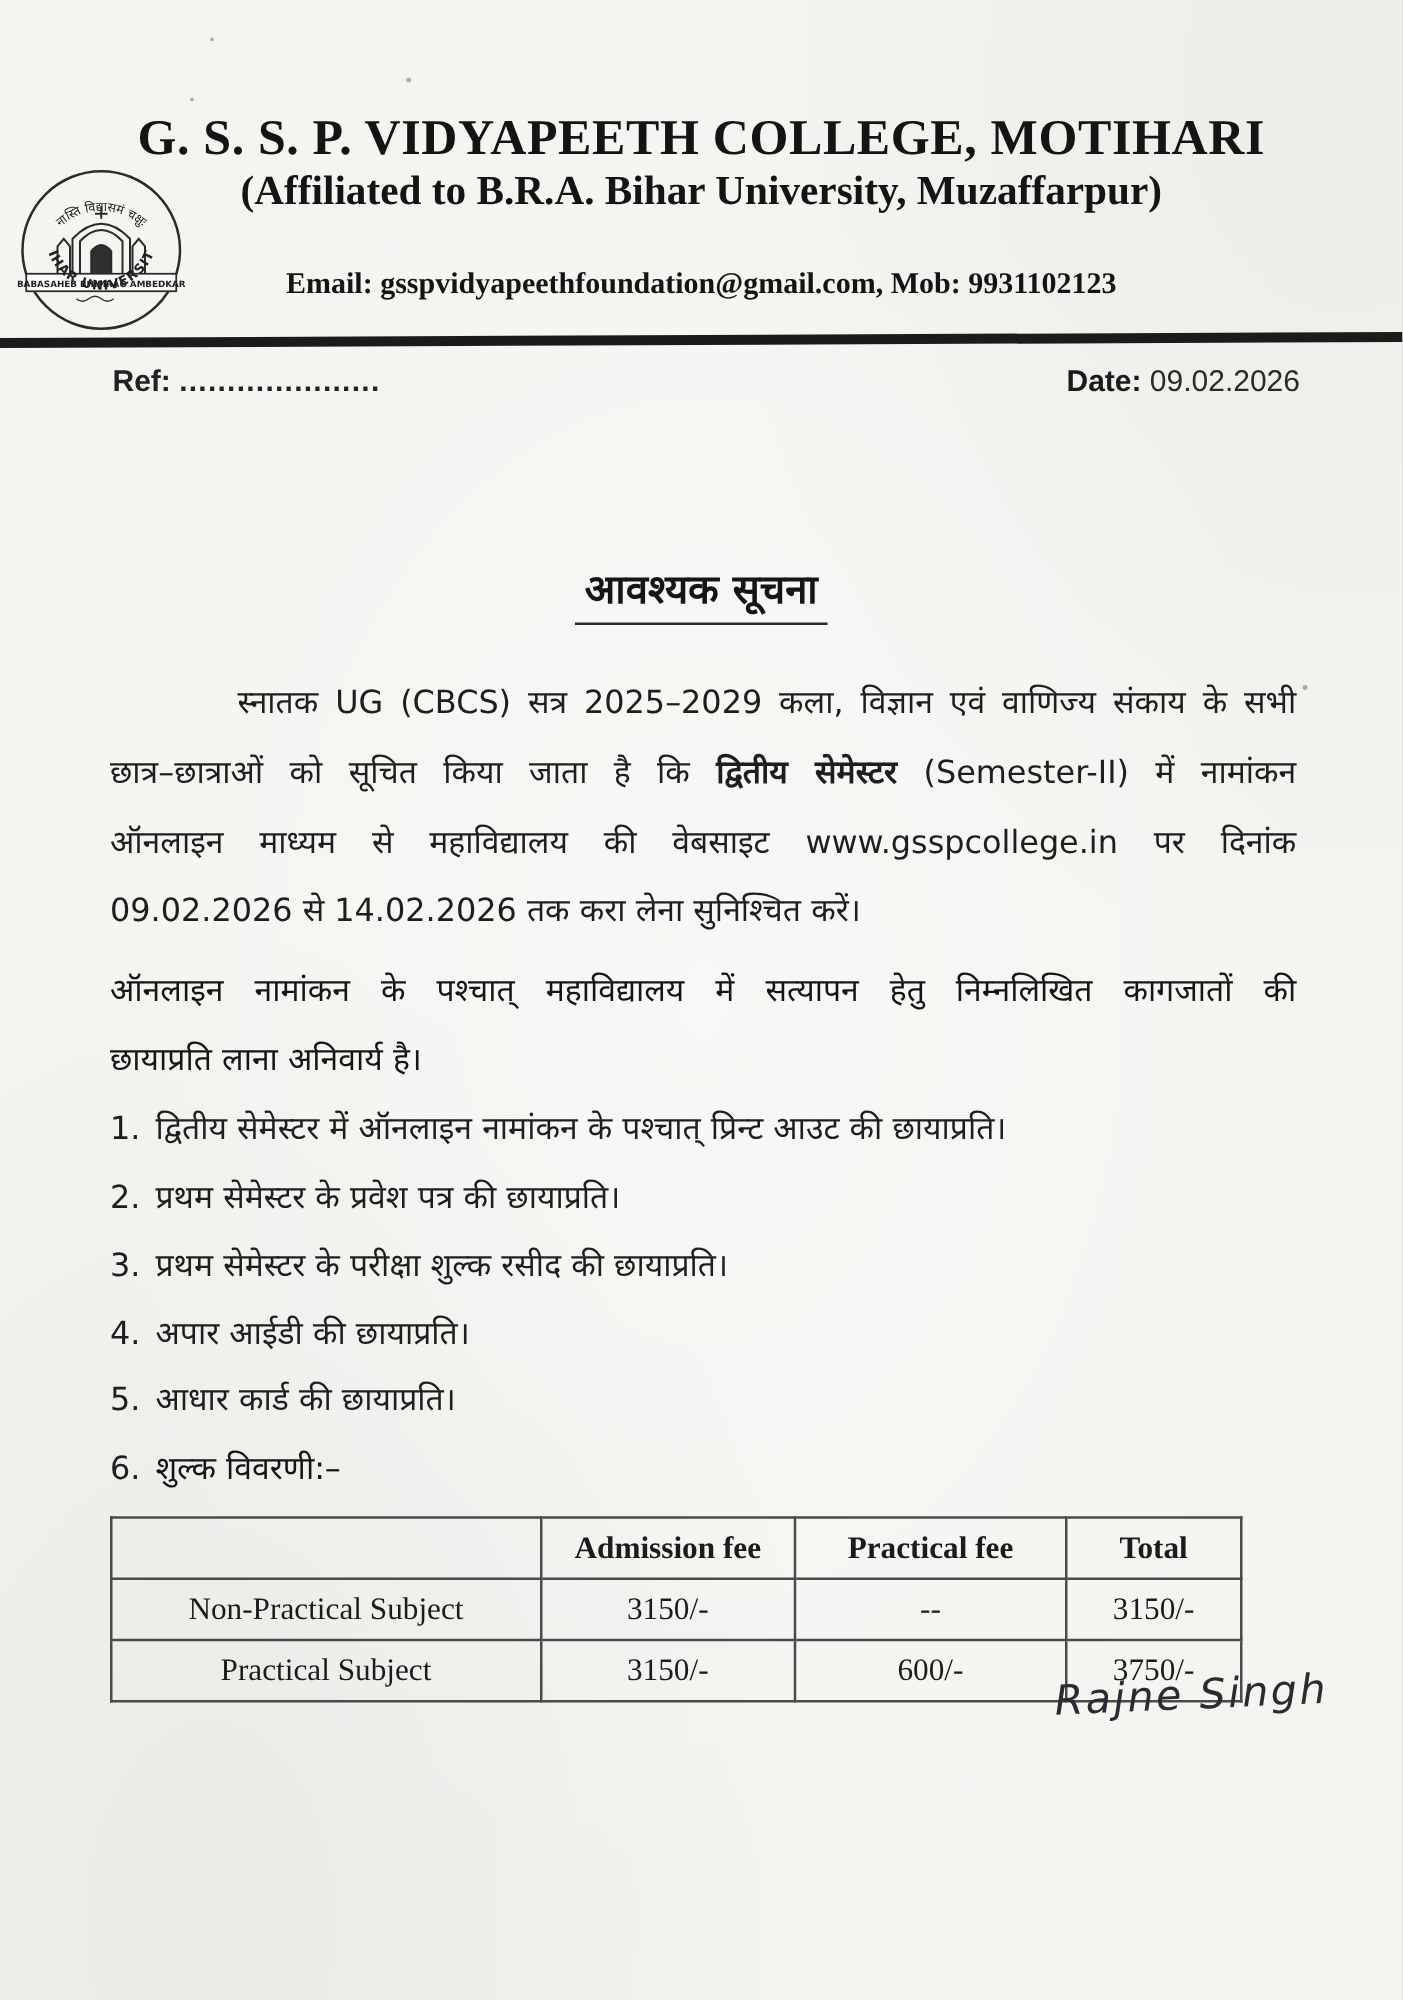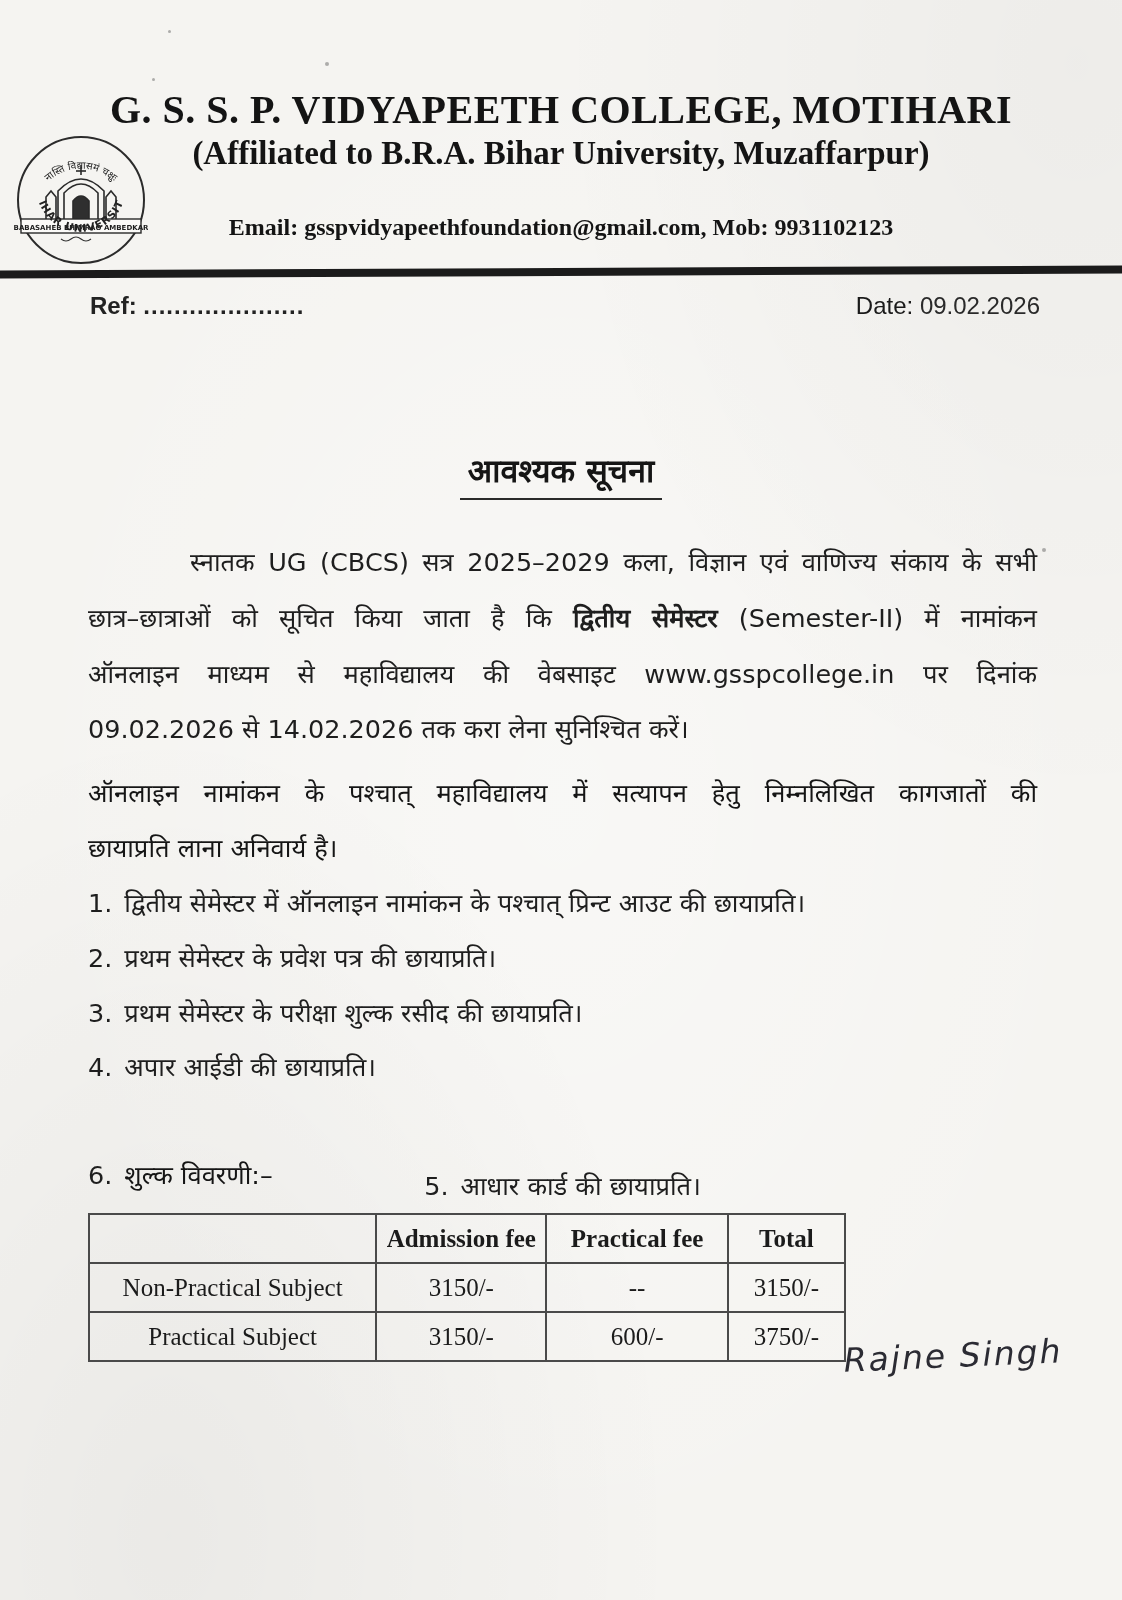--- a/index.html
+++ b/index.html
@@ -26,33 +26,33 @@
   .hdr-contact    { top:214px; font-size:24px; }
   .seal { position:absolute; left:14px; top:133px; width:134px; height:134px; }
   .divider { position:absolute; left:-4px; top:268px; width:1130px; height:8px;
              background:#1b1b1b; transform:rotate(-0.25deg); }
   
   .refrow { position:absolute; top:292px; left:90px; right:82px;
             font-family:"Liberation Sans","DejaVu Sans",sans-serif; font-size:24px; }
   .ref-left  { float:left; font-weight:bold; color:#222; }
   .ref-dots  { font-weight:bold; letter-spacing:1px; }
   .date-right{ float:right; color:#2a2a2a; }
-  .date-right b { font-weight:normal; color:#1a1a1a;text-align:right; }
+  .date-right b { font-weight:bold; color:#1a1a1a;text-align:right; }
   
   .notice-title { position:absolute; top:448px; left:0; width:100%; text-align:center; }
   .notice-title span { display:inline-block; font-size:32px; font-weight:bold;
                        border-bottom:2px solid #2a2a2a; padding:0 8px 7px; }
   .bodyline { position:absolute; left:88px; width:949px; font-size:25.5px; line-height:1.35;
               color:#1e1e1e; white-space:nowrap; }
   .just { white-space:normal; text-align:justify; text-align-last:justify; }
   .indent { padding-left:102px; }
   .bold { font-weight:normal; color:#151515; }
   .li-num { display:inline-block; margin-right:12px; }
   
-  .fee-table { position:absolute; left:88px; top:1213px; width:758px; height:147px;
+  .fee-table { position:absolute; left:88px; top:1213px; width:906px; height:147px;
                border-collapse:collapse; table-layout:fixed;
                font-family:"Liberation Serif","DejaVu Serif",serif; }
   .fee-table th, .fee-table td { border:2px solid #4a4a4a; text-align:center;
                vertical-align:middle; height:49px; font-size:25px; color:#1b1b1b; }
   .fee-table th { font-weight:bold; }
   .fee-table td { font-weight:normal; }
   .c0{width:38%;} .c1{width:22.5%;} .c2{width:24%;} .c3{width:15.5%;}
   
   .sig-name { position:absolute; left:833px; top:1336px; width:240px; text-align:center;
               font-family:"DejaVu Sans",sans-serif; font-style:italic; font-size:33px;
@@ -128,21 +128,21 @@
   <div class="bodyline just" style="top:657px;">ऑनलाइन माध्यम से महाविद्यालय की वेबसाइट www.gsspcollege.in पर दिनांक</div>
   <div class="bodyline" style="top:712px;">09.02.2026 से 14.02.2026 तक करा लेना सुनिश्चित करें।</div>
 
   <div class="bodyline just bold" style="top:776px;">ऑनलाइन नामांकन के पश्चात् महाविद्यालय में सत्यापन हेतु निम्नलिखित कागजातों की</div>
   <div class="bodyline bold" style="top:831px;">छायाप्रति लाना अनिवार्य है।</div>
 
   <div class="bodyline" style="top:886px;"><span class="li-num">1.</span><span>द्वितीय सेमेस्टर में ऑनलाइन नामांकन के पश्चात् प्रिन्ट आउट की छायाप्रति।</span></div>
   <div class="bodyline" style="top:941px;"><span class="li-num">2.</span><span>प्रथम सेमेस्टर के प्रवेश पत्र की छायाप्रति।</span></div>
   <div class="bodyline" style="top:996px;"><span class="li-num">3.</span><span>प्रथम सेमेस्टर के परीक्षा शुल्क रसीद की छायाप्रति।</span></div>
   <div class="bodyline" style="top:1050px;"><span class="li-num">4.</span><span>अपार आईडी की छायाप्रति।</span></div>
-  <div class="bodyline" style="top:1169px;text-align:center;"><span class="li-num">5.</span><span>आधार कार्ड की छायाप्रति।</span></div>
+  <div class="bodyline" style="top:1103px;"><span class="li-num">5.</span><span>आधार कार्ड की छायाप्रति।</span></div>
   <div class="bodyline" style="top:1158px;"><span class="li-num">6.</span><span class="bold">शुल्क विवरणी:–</span></div>
 
   <table class="fee-table">
     <colgroup>
         <col class="c0">
         <col class="c1">
         <col class="c2">
         <col class="c3">
       </colgroup>
     <tbody>

